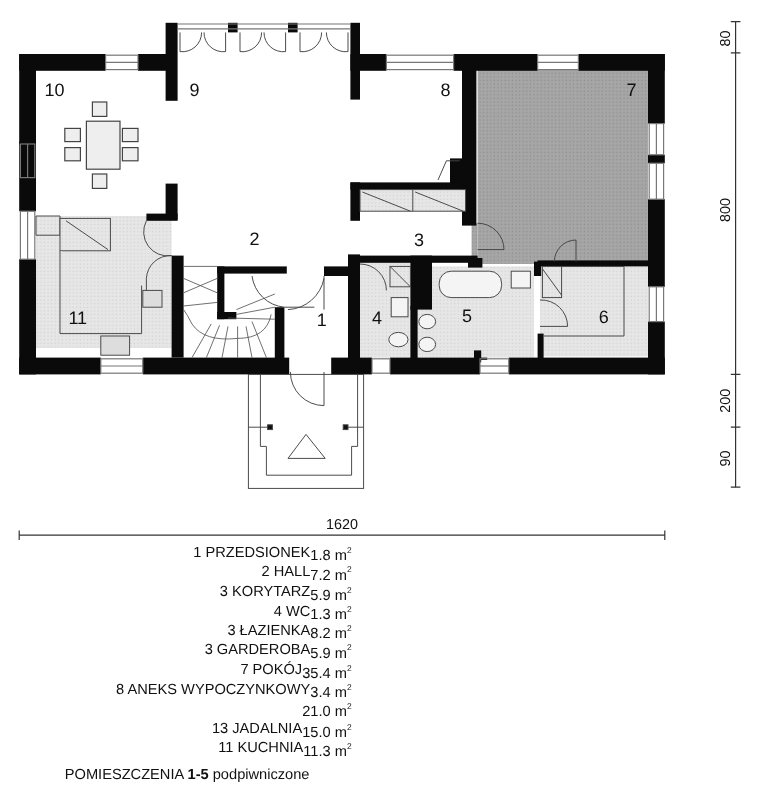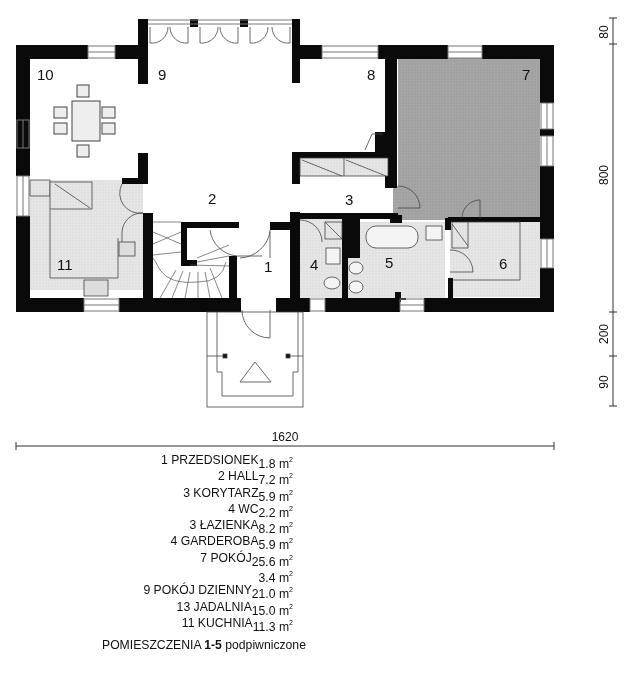--- a/index.html
+++ b/index.html
@@ -5,21 +5,21 @@
   html, body { margin:0; padding:0; background:#ffffff; }
   body { width:634px; height:673px; position:relative; overflow:hidden;
          font-family:"Liberation Sans", sans-serif; color:#111; }
   #plan { position:absolute; left:0; top:0; }
   .room-num { font-family:"Liberation Sans", sans-serif; font-size:15px; fill:#111; }
   .dim-txt { font-family:"Liberation Sans", sans-serif; font-size:12px; fill:#111; }
   #legend { position:absolute; left:53px; top:452px; width:240px; }
   .leg-row { display:flex; justify-content:flex-end; height:16.3px;
              font-size:12.2px; line-height:16px; }
   .leg-area sup { font-size:7px; vertical-align:6px; }
-  #note { position:absolute; left:54px; top:638px; font-size:12.2px;margin-left:48px; }
+  #note { position:absolute; left:54px; top:638px; font-size:12.2px; }
   #note b { font-weight:bold; }
 </style>
 </head>
 <body>
 
 <svg id="plan" width="634" height="450" viewBox="0 0 634 450">
   <defs>
     <pattern id="dots" width="3" height="3" patternUnits="userSpaceOnUse">
       <rect width="3" height="3" fill="#e6e6e6"></rect>
       <circle cx="1" cy="1" r="0.5" fill="#c8c8c8"></circle>
@@ -253,39 +253,39 @@
   <div class="leg-row">
       <span>2 HALL</span>
       <span class="leg-area"><span>7.2</span> <span>m</span><sup>2</sup></span>
     </div>
   <div class="leg-row">
       <span>3 KORYTARZ</span>
       <span class="leg-area"><span>5.9</span> <span>m</span><sup>2</sup></span>
     </div>
   <div class="leg-row">
       <span>4 WC</span>
-      <span class="leg-area"><span>2.2</span> <span>m</span><sup>2</sup></span>
+      <span class="leg-area"><span>1.3</span> <span>m</span><sup>2</sup></span>
     </div>
   <div class="leg-row">
       <span>3 ŁAZIENKA</span>
       <span class="leg-area"><span>8.2</span> <span>m</span><sup>2</sup></span>
     </div>
   <div class="leg-row">
-      <span>4 GARDEROBA</span>
+      <span>3 GARDEROBA</span>
       <span class="leg-area"><span>5.9</span> <span>m</span><sup>2</sup></span>
     </div>
   <div class="leg-row">
       <span>7 POKÓJ</span>
-      <span class="leg-area"><span>25.6</span> <span>m</span><sup>2</sup></span>
-    </div>
-  <div class="leg-row">
+      <span class="leg-area"><span>35.4</span> <span>m</span><sup>2</sup></span>
+    </div>
+  <div class="leg-row">
+      <span>8 ANEKS WYPOCZYNKOWY</span>
       <span class="leg-area"><span>3.4</span> <span>m</span><sup>2</sup></span>
     </div>
   <div class="leg-row">
-      <span>9 POKÓJ DZIENNY</span>
       <span class="leg-area"><span>21.0</span> <span>m</span><sup>2</sup></span>
     </div>
   <div class="leg-row">
       <span>13 JADALNIA</span>
       <span class="leg-area"><span>15.0</span> <span>m</span><sup>2</sup></span>
     </div>
   <div class="leg-row">
       <span>11 KUCHNIA</span>
       <span class="leg-area"><span>11.3</span> <span>m</span><sup>2</sup></span>
     </div>

